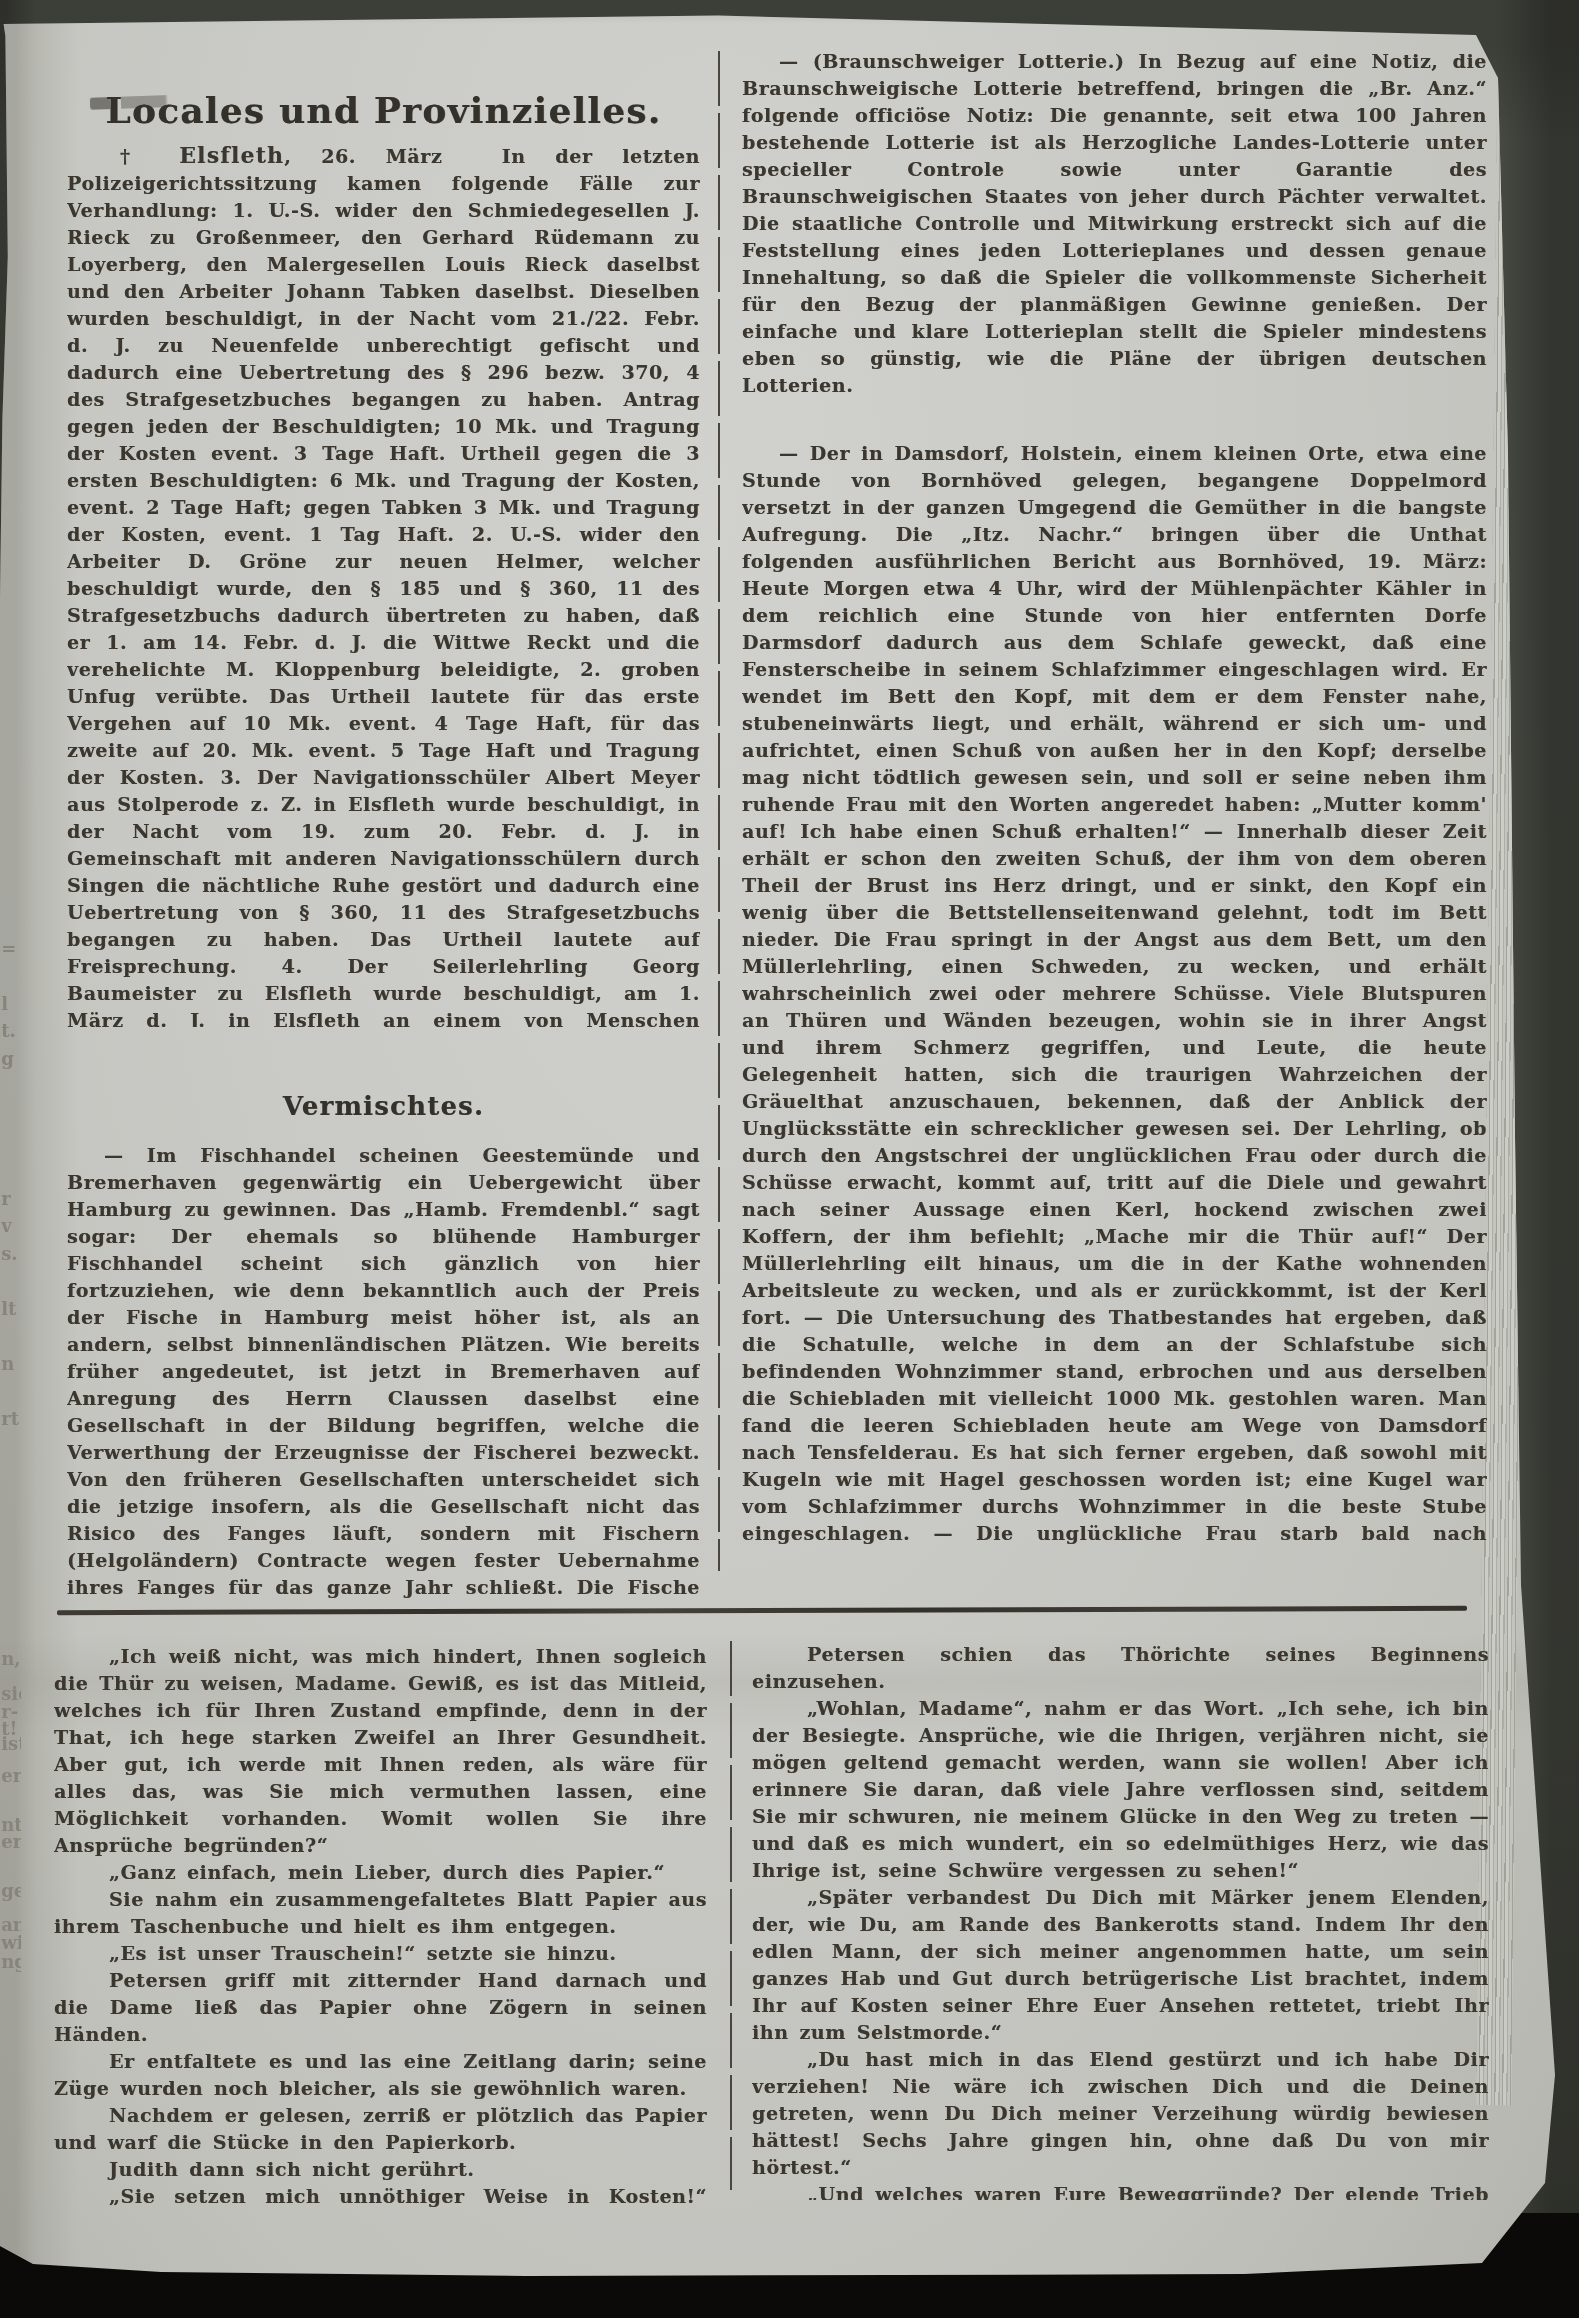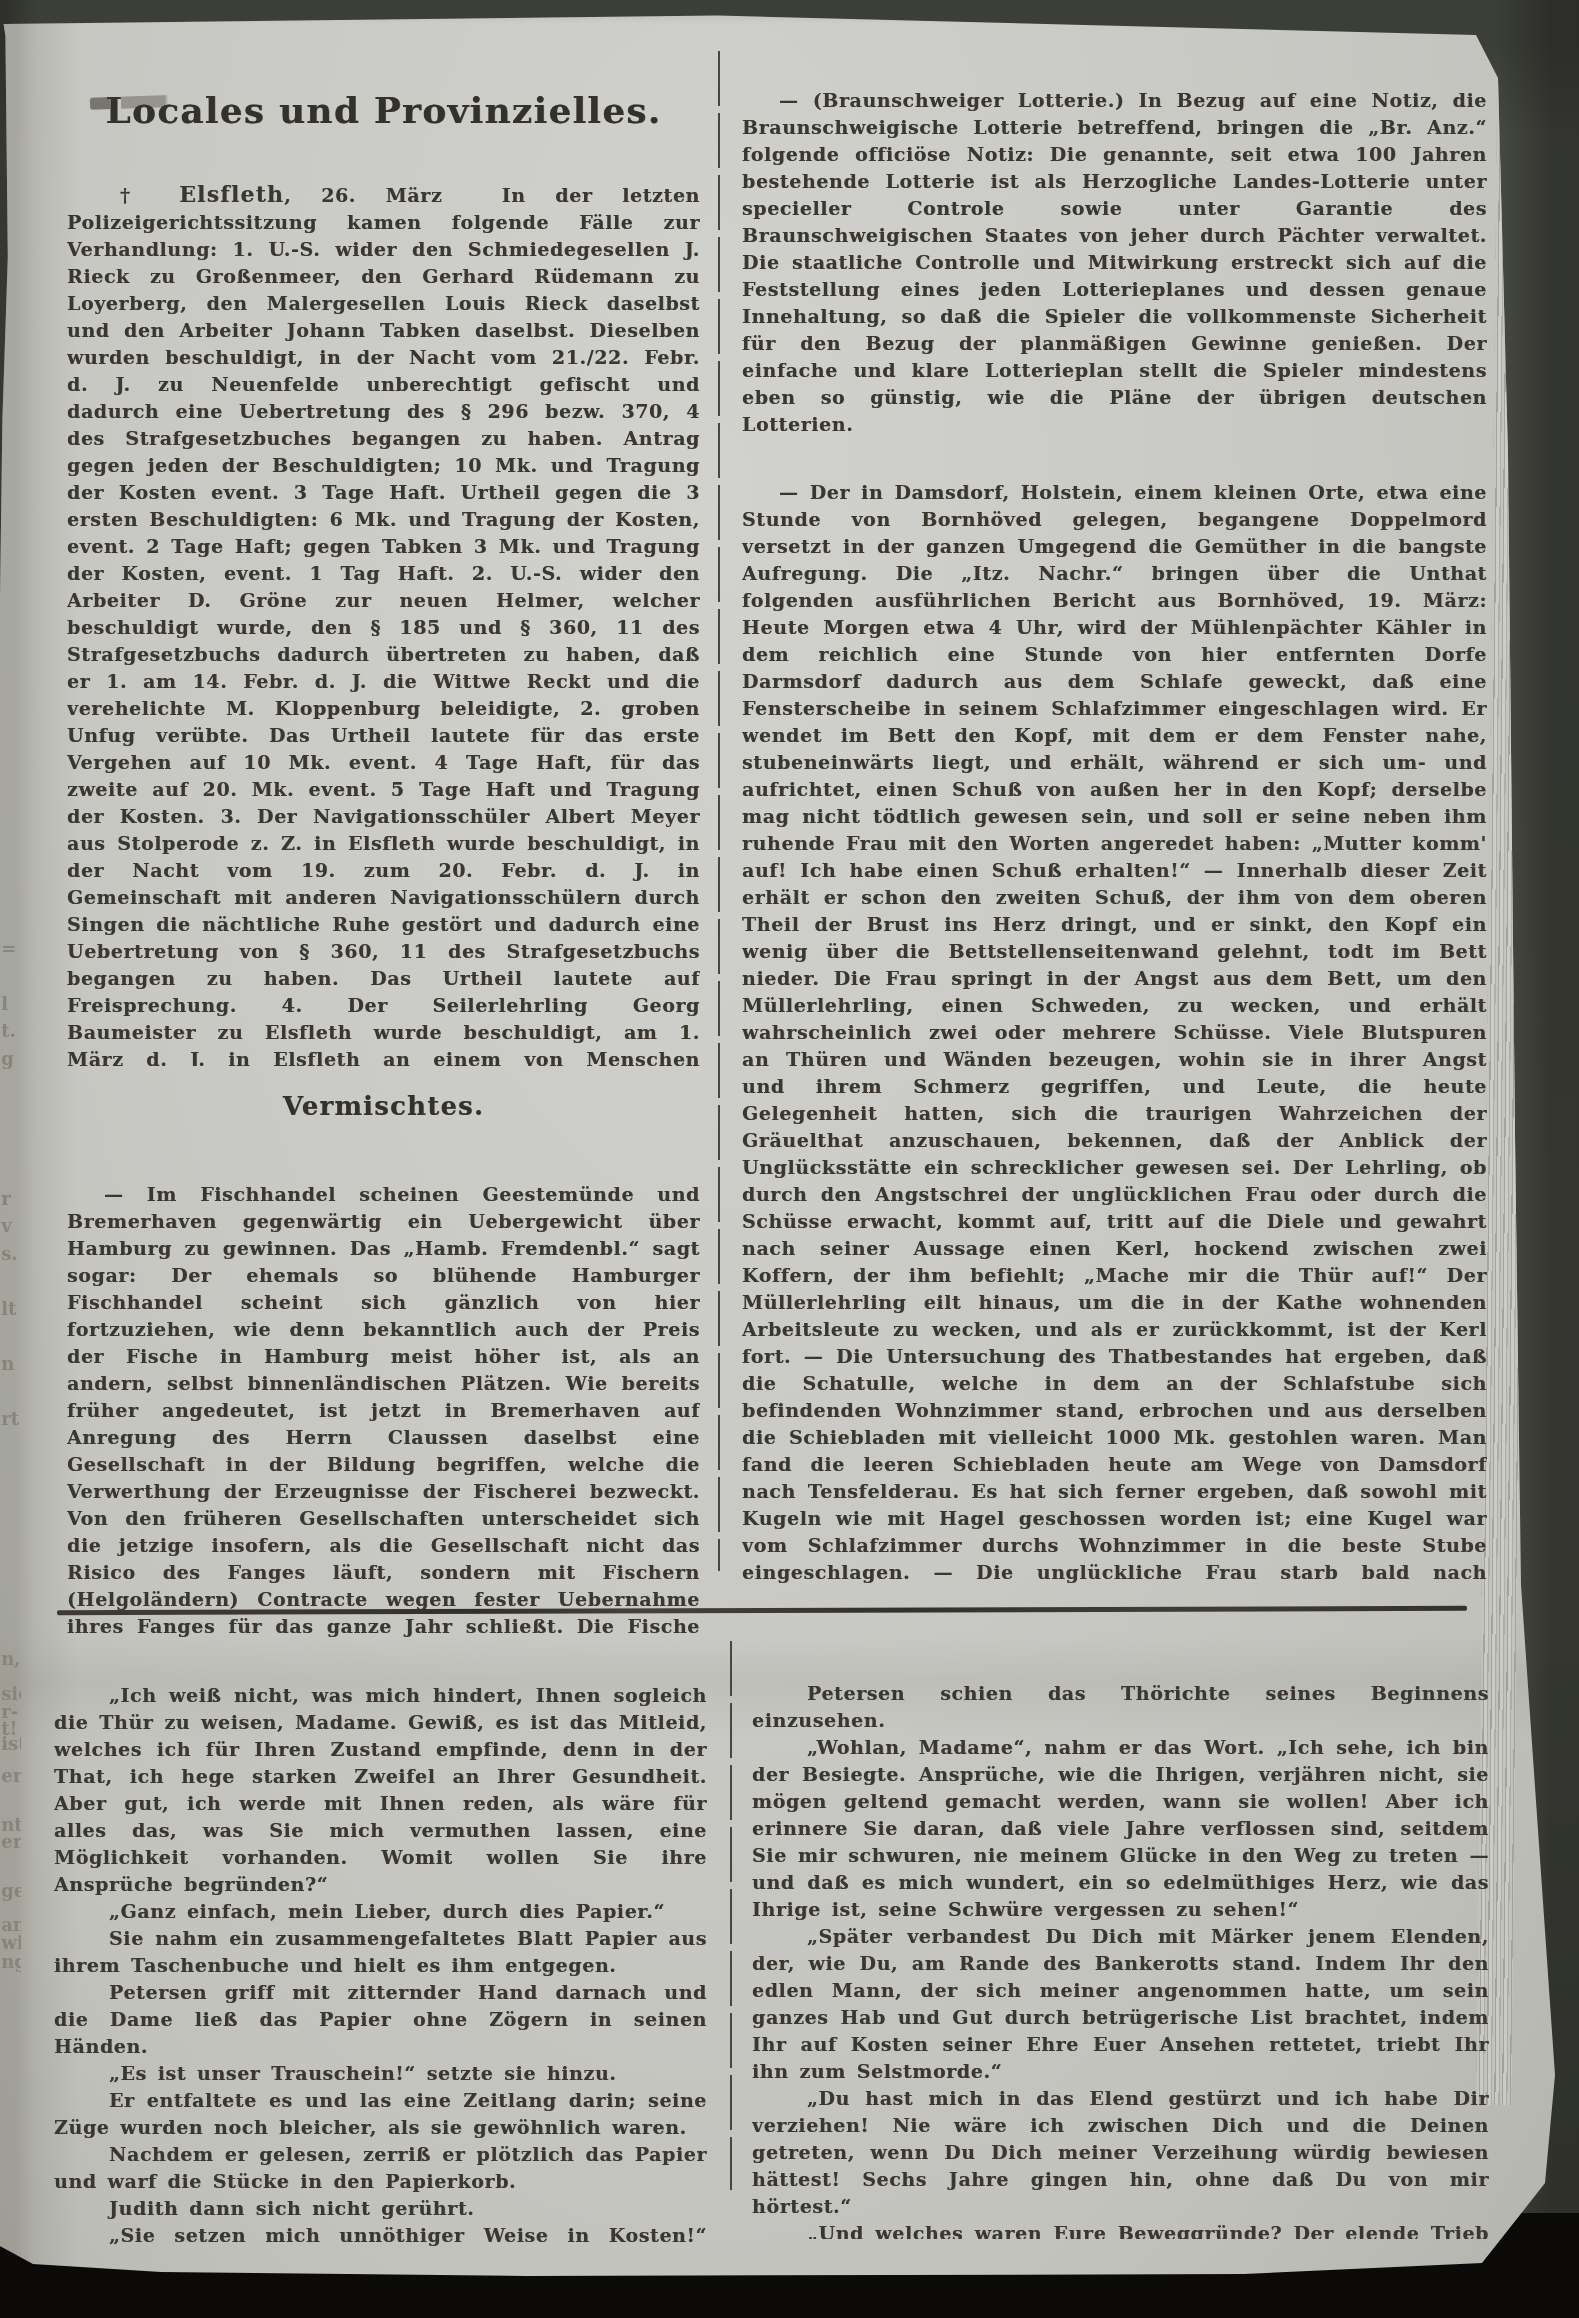--- a/index.html
+++ b/index.html
@@ -23,21 +23,21 @@
       linear-gradient(180deg, rgba(0,0,0,0) 70.5%, rgba(104,101,92,.10) 72.5%, rgba(0,0,0,0) 75%),
       radial-gradient(ellipse at 45% 22%, #d1d2cd 0%, #c9cac5 42%, #c1c2bc 75%, #b2b3ad 100%);
   }
   .edge-stack{position:absolute;left:1487px;top:36px;width:35px;height:2069px;
     transform:rotate(0.6deg);opacity:.75;
     background:repeating-linear-gradient(90deg,#c4c5bf 0 2.4px,#99998f 2.4px 3.6px,#cfd0ca 3.6px 6.6px,#a7a7a1 6.6px 7.8px);}
   .smudge{position:absolute;left:90px;top:96px;width:102px;height:12px;filter:blur(0.6px);
     transform:rotate(-2deg);border-radius:2.4px;
     background:linear-gradient(90deg, rgba(55,50,44,.55) 0 20.3px, rgba(0,0,0,0) 20.3px 31px, rgba(55,50,44,.35) 31px 75px, rgba(0,0,0,0) 78px);}
   .txt{color:#3b372f;font-weight:bold;text-align:justify;letter-spacing:0.6px;word-spacing:3.6px;
-       text-shadow:0.3px 0.3px 0.4px rgba(40,36,28,.45);margin-top:39px;}
+       text-shadow:0.3px 0.3px 0.4px rgba(40,36,28,.45);}
   .article{position:absolute;font-size:19px;line-height:27px;overflow:hidden;}
   .h-center{position:absolute;text-align:center;margin:0;color:#34302a;font-weight:bold;
             text-shadow:0.4px 0.4px 0.5px rgba(40,36,28,.5);}
   #heading-locales{left:67px;top:89px;width:633px;font-size:36px;letter-spacing:1.2px;}
   #heading-vermischtes{left:67px;top:1091px;width:633px;font-size:26px;letter-spacing:1.2px;}
   #article-elsfleth{left:67px;top:142px;width:633px;height:885px;text-indent:53px;}
   #article-elsfleth .place{font-size:22px;letter-spacing:1.2px;}
   #article-fischhandel{left:67px;top:1142px;width:633px;height:462px;text-indent:37px;}
   #article-lotterie{left:742px;top:48px;width:745px;height:390px;text-indent:37px;}
   #article-damsdorf{left:742px;top:440px;width:745px;height:1108px;text-indent:37px;}
@@ -104,22 +104,22 @@
     <div id="article-damsdorf" class="article txt">— Der in Damsdorf, Holstein, einem kleinen Orte, etwa eine Stunde von Bornhöved gelegen, begangene Doppelmord versetzt in der ganzen Umgegend die Gemüther in die bangste Aufregung. Die „Itz. Nachr.“ bringen über die Unthat folgenden ausführlichen Bericht aus Bornhöved, 19. März: Heute Morgen etwa 4 Uhr, wird der Mühlenpächter Kähler in dem reichlich eine Stunde von hier entfernten Dorfe Darmsdorf dadurch aus dem Schlafe geweckt, daß eine Fensterscheibe in seinem Schlafzimmer eingeschlagen wird. Er wendet im Bett den Kopf, mit dem er dem Fenster nahe, stubeneinwärts liegt, und erhält, während er sich um- und aufrichtet, einen Schuß von außen her in den Kopf; derselbe mag nicht tödtlich gewesen sein, und soll er seine neben ihm ruhende Frau mit den Worten angeredet haben: „Mutter komm' auf! Ich habe einen Schuß erhalten!“ — Innerhalb dieser Zeit erhält er schon den zweiten Schuß, der ihm von dem oberen Theil der Brust ins Herz dringt, und er sinkt, den Kopf ein wenig über die Bettstellenseitenwand gelehnt, todt im Bett nieder. Die Frau springt in der Angst aus dem Bett, um den Müllerlehrling, einen Schweden, zu wecken, und erhält wahrscheinlich zwei oder mehrere Schüsse. Viele Blutspuren an Thüren und Wänden bezeugen, wohin sie in ihrer Angst und ihrem Schmerz gegriffen, und Leute, die heute Gelegenheit hatten, sich die traurigen Wahrzeichen der Gräuelthat anzuschauen, bekennen, daß der Anblick der Unglücksstätte ein schrecklicher gewesen sei. Der Lehrling, ob durch den Angstschrei der unglücklichen Frau oder durch die Schüsse erwacht, kommt auf, tritt auf die Diele und gewahrt nach seiner Aussage einen Kerl, hockend zwischen zwei Koffern, der ihm befiehlt; „Mache mir die Thür auf!“ Der Müllerlehrling eilt hinaus, um die in der Kathe wohnenden Arbeitsleute zu wecken, und als er zurückkommt, ist der Kerl fort. — Die Untersuchung des Thatbestandes hat ergeben, daß die Schatulle, welche in dem an der Schlafstube sich befindenden Wohnzimmer stand, erbrochen und aus derselben die Schiebladen mit vielleicht 1000 Mk. gestohlen waren. Man fand die leeren Schiebladen heute am Wege von Damsdorf nach Tensfelderau. Es hat sich ferner ergeben, daß sowohl mit Kugeln wie mit Hagel geschossen worden ist; eine Kugel war vom Schlafzimmer durchs Wohnzimmer in die beste Stube eingeschlagen. — Die unglückliche Frau starb bald nach Mittag. Wer mag der Thäter, oder welche Scheusale die Thäter sein? Es lenkt sich freilich der Verdacht auf einen Menschen, einen Fremden, der früher in Arbeit bei dem unglücklichen Müller stand, doch wer kann es wissen? — Ein einziges kleines Kind von etwas über ¼ Jahr hat Vater und Mutter durch diese Gräuelthat verloren.</div>
 
     <div id="rule-upper" class="col-rule"></div>
     <div id="section-divider"></div>
     <div id="rule-lower" class="col-rule"></div>
 
     <div id="lower-left" class="lower-col txt">
       <p>„Ich weiß nicht, was mich hindert, Ihnen sogleich die Thür zu weisen, Madame. Gewiß, es ist das Mitleid, welches ich für Ihren Zustand empfinde, denn in der That, ich hege starken Zweifel an Ihrer Gesundheit. Aber gut, ich werde mit Ihnen reden, als wäre für alles das, was Sie mich vermuthen lassen, eine Möglichkeit vorhanden. Womit wollen Sie ihre Ansprüche begründen?“</p>
       <p>„Ganz einfach, mein Lieber, durch dies Papier.“</p>
       <p>Sie nahm ein zusammengefaltetes Blatt Papier aus ihrem Taschenbuche und hielt es ihm entgegen.</p>
+      <p>„Es ist unser Trauschein!“ setzte sie hinzu.</p>
       <p>Petersen griff mit zitternder Hand darnach und die Dame ließ das Papier ohne Zögern in seinen Händen.</p>
-      <p>„Es ist unser Trauschein!“ setzte sie hinzu.</p>
       <p>Er entfaltete es und las eine Zeitlang darin; seine Züge wurden noch bleicher, als sie gewöhnlich waren.</p>
       <p>Nachdem er gelesen, zerriß er plötzlich das Papier und warf die Stücke in den Papierkorb.</p>
       <p>Judith dann sich nicht gerührt.</p>
       <p>„Sie setzen mich unnöthiger Weise in Kosten!“ sagte sie dann. „Es war eine beglaubigte Abschrift aus dem Kirchenbuche. Ich werde mir eine neue herstellen lassen, das ist Alles!“</p>
     </div>
     <div id="lower-right" class="lower-col txt">
       <p>Petersen schien das Thörichte seines Beginnens einzusehen.</p>
       <p>„Wohlan, Madame“, nahm er das Wort. „Ich sehe, ich bin der Besiegte. Ansprüche, wie die Ihrigen, verjähren nicht, sie mögen geltend gemacht werden, wann sie wollen! Aber ich erinnere Sie daran, daß viele Jahre verflossen sind, seitdem Sie mir schwuren, nie meinem Glücke in den Weg zu treten — und daß es mich wundert, ein so edelmüthiges Herz, wie das Ihrige ist, seine Schwüre vergessen zu sehen!“</p>
       <p>„Später verbandest Du Dich mit Märker jenem Elenden, der, wie Du, am Rande des Bankerotts stand. Indem Ihr den edlen Mann, der sich meiner angenommen hatte, um sein ganzes Hab und Gut durch betrügerische List brachtet, indem Ihr auf Kosten seiner Ehre Euer Ansehen rettetet, triebt Ihr ihn zum Selstmorde.“</p>
       <p>„Du hast mich in das Elend gestürzt und ich habe Dir verziehen! Nie wäre ich zwischen Dich und die Deinen getreten, wenn Du Dich meiner Verzeihung würdig bewiesen hättest! Sechs Jahre gingen hin, ohne daß Du von mir hörtest.“</p>

